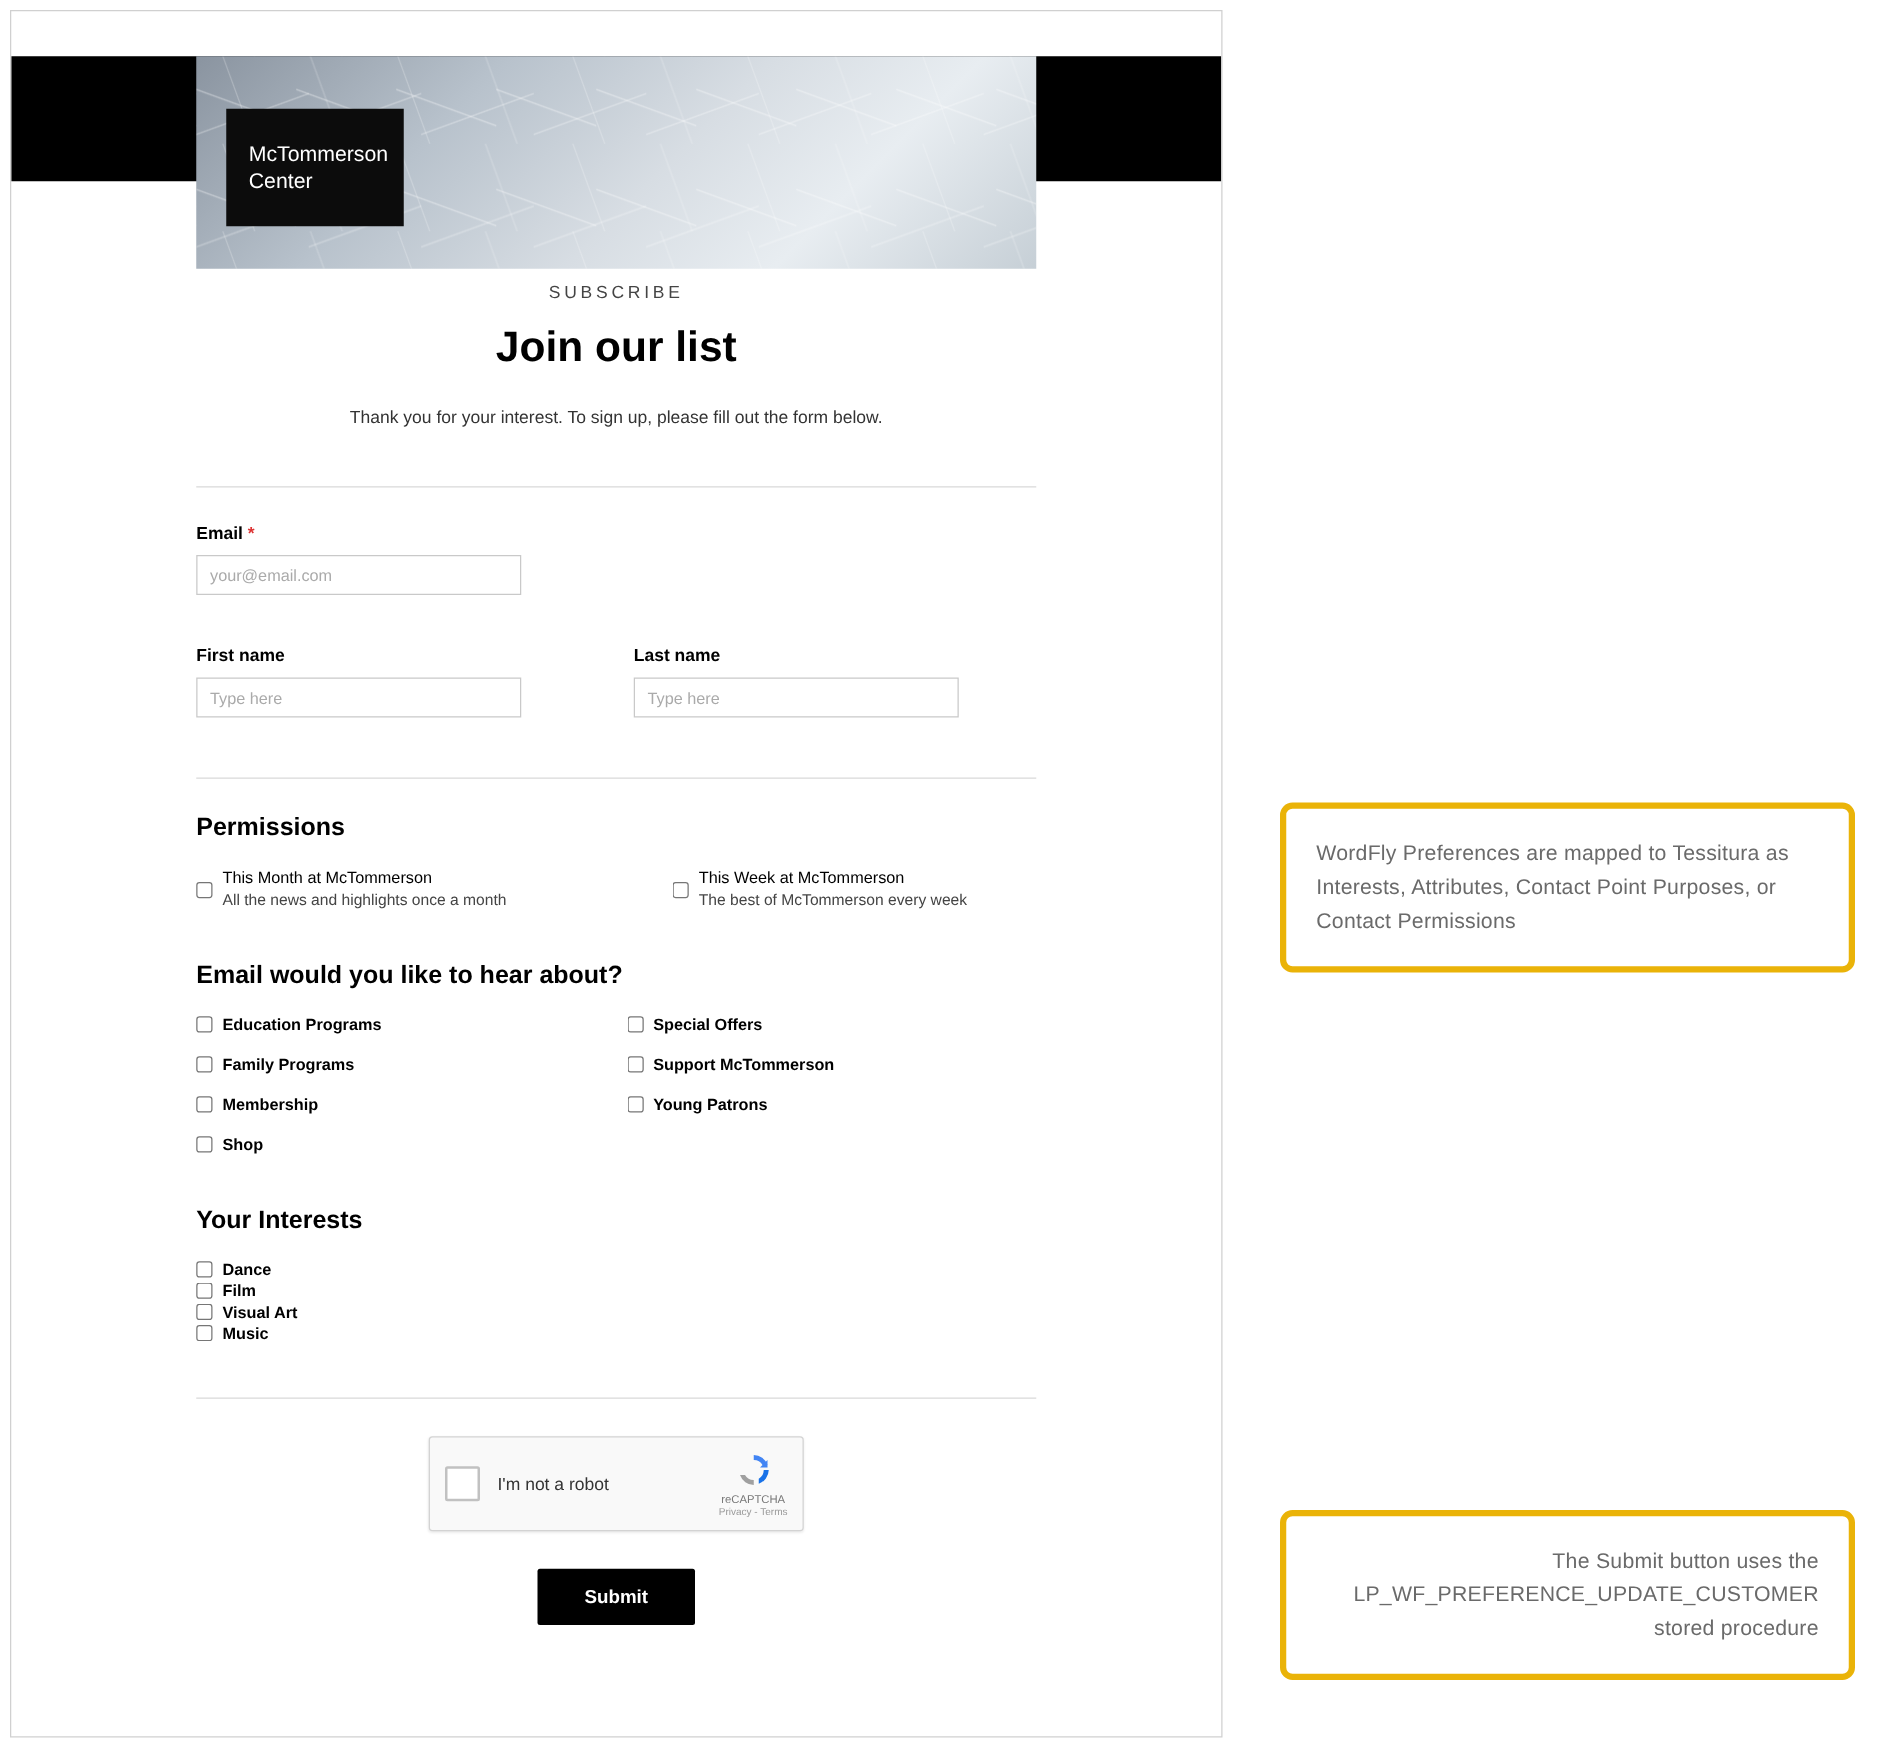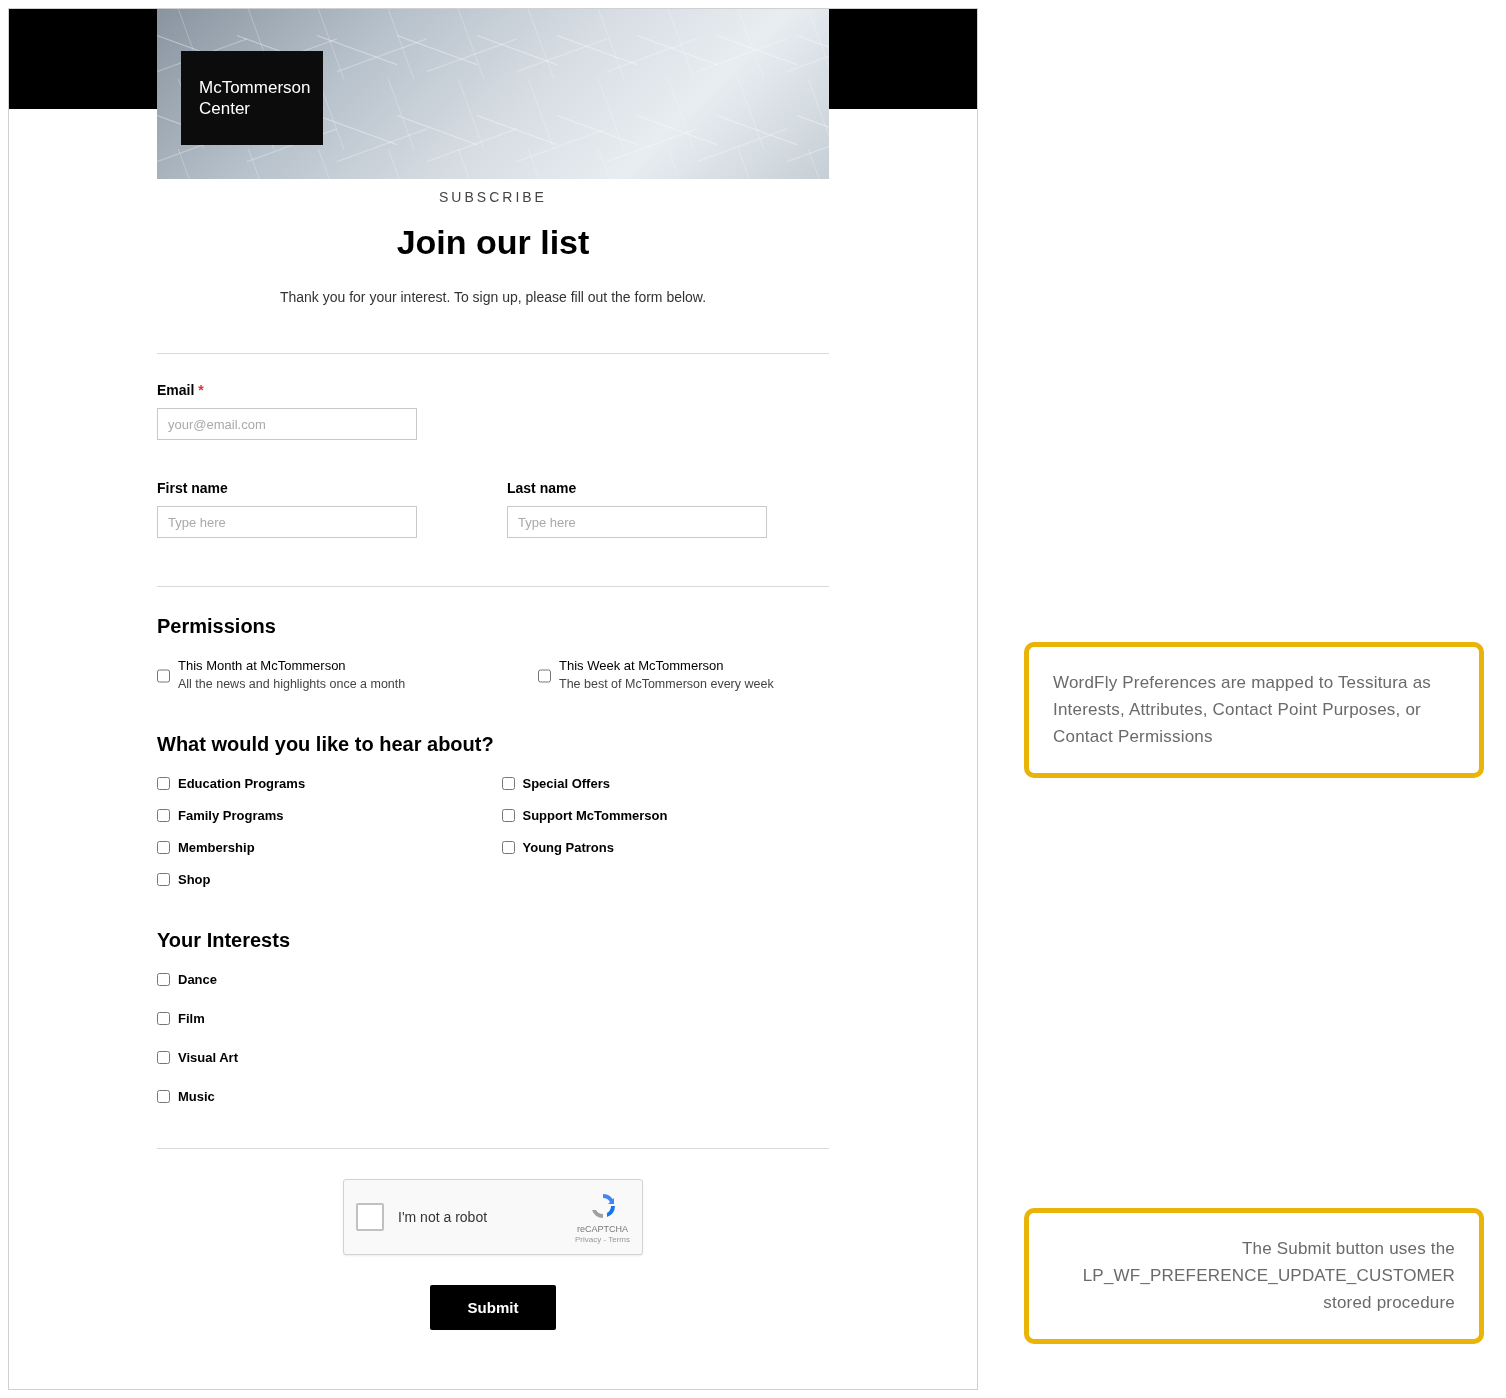--- a/index.html
+++ b/index.html
@@ -17,20 +17,21 @@
     width: 970px;
     height: 1382px;
     border: 1px solid #d0d0d0;
     background: #fff;
     overflow: hidden;
   }
   .hero {
     position: relative;
     width: 100%;
     height: 122px;
+    margin-top: 36px;
   }
   .hero-black {
     position: absolute;
     top: 0; left: 0; right: 0;
     height: 100px;
     background: #000;
   }
   .hero-img {
     position: absolute;
     top: 0;
@@ -130,21 +131,21 @@
   .nl-item input { margin-top: 3px; flex-shrink: 0; }
   .nl-title { font-size: 13px; font-weight: 400; }
   .nl-desc { font-size: 12.5px; color: #444; margin-top: 4px; }
   .check-grid {
     display: grid;
     grid-template-columns: 1fr 1fr;
     column-gap: 90px;
     row-gap: 10px;
     gap: 17px;
   }
-  .check-list { display: flex; flex-direction: column; gap: 24px; }
+  .check-list { display: flex; flex-direction: column; gap: 2px; }
   .check-item {
     display: flex;
     align-items: center;
     gap: 8px;
     font-size: 13px;
     font-weight: 700;
   }
   .check-item input { flex-shrink: 0; }
   .hr2 {
     border: none;
@@ -261,21 +262,21 @@
           <input type="checkbox" style="">
           <div>
             <div class="nl-title">This Week at McTommerson</div>
             <div class="nl-desc">The best of McTommerson every week</div>
           </div>
         </label>
       </div>
     </div>
 
     <div class="section">
-      <h2 class="section-h">What would you like to hear about?</h2>
+      <h2 class="section-h">Email would you like to hear about?</h2>
       <div class="check-grid">
         <label class="check-item">
             <input type="checkbox" style="">
             <span>Education Programs</span>
           </label>
         <label class="check-item">
             <input type="checkbox" style="">
             <span>Special Offers</span>
           </label>
         <label class="check-item">

